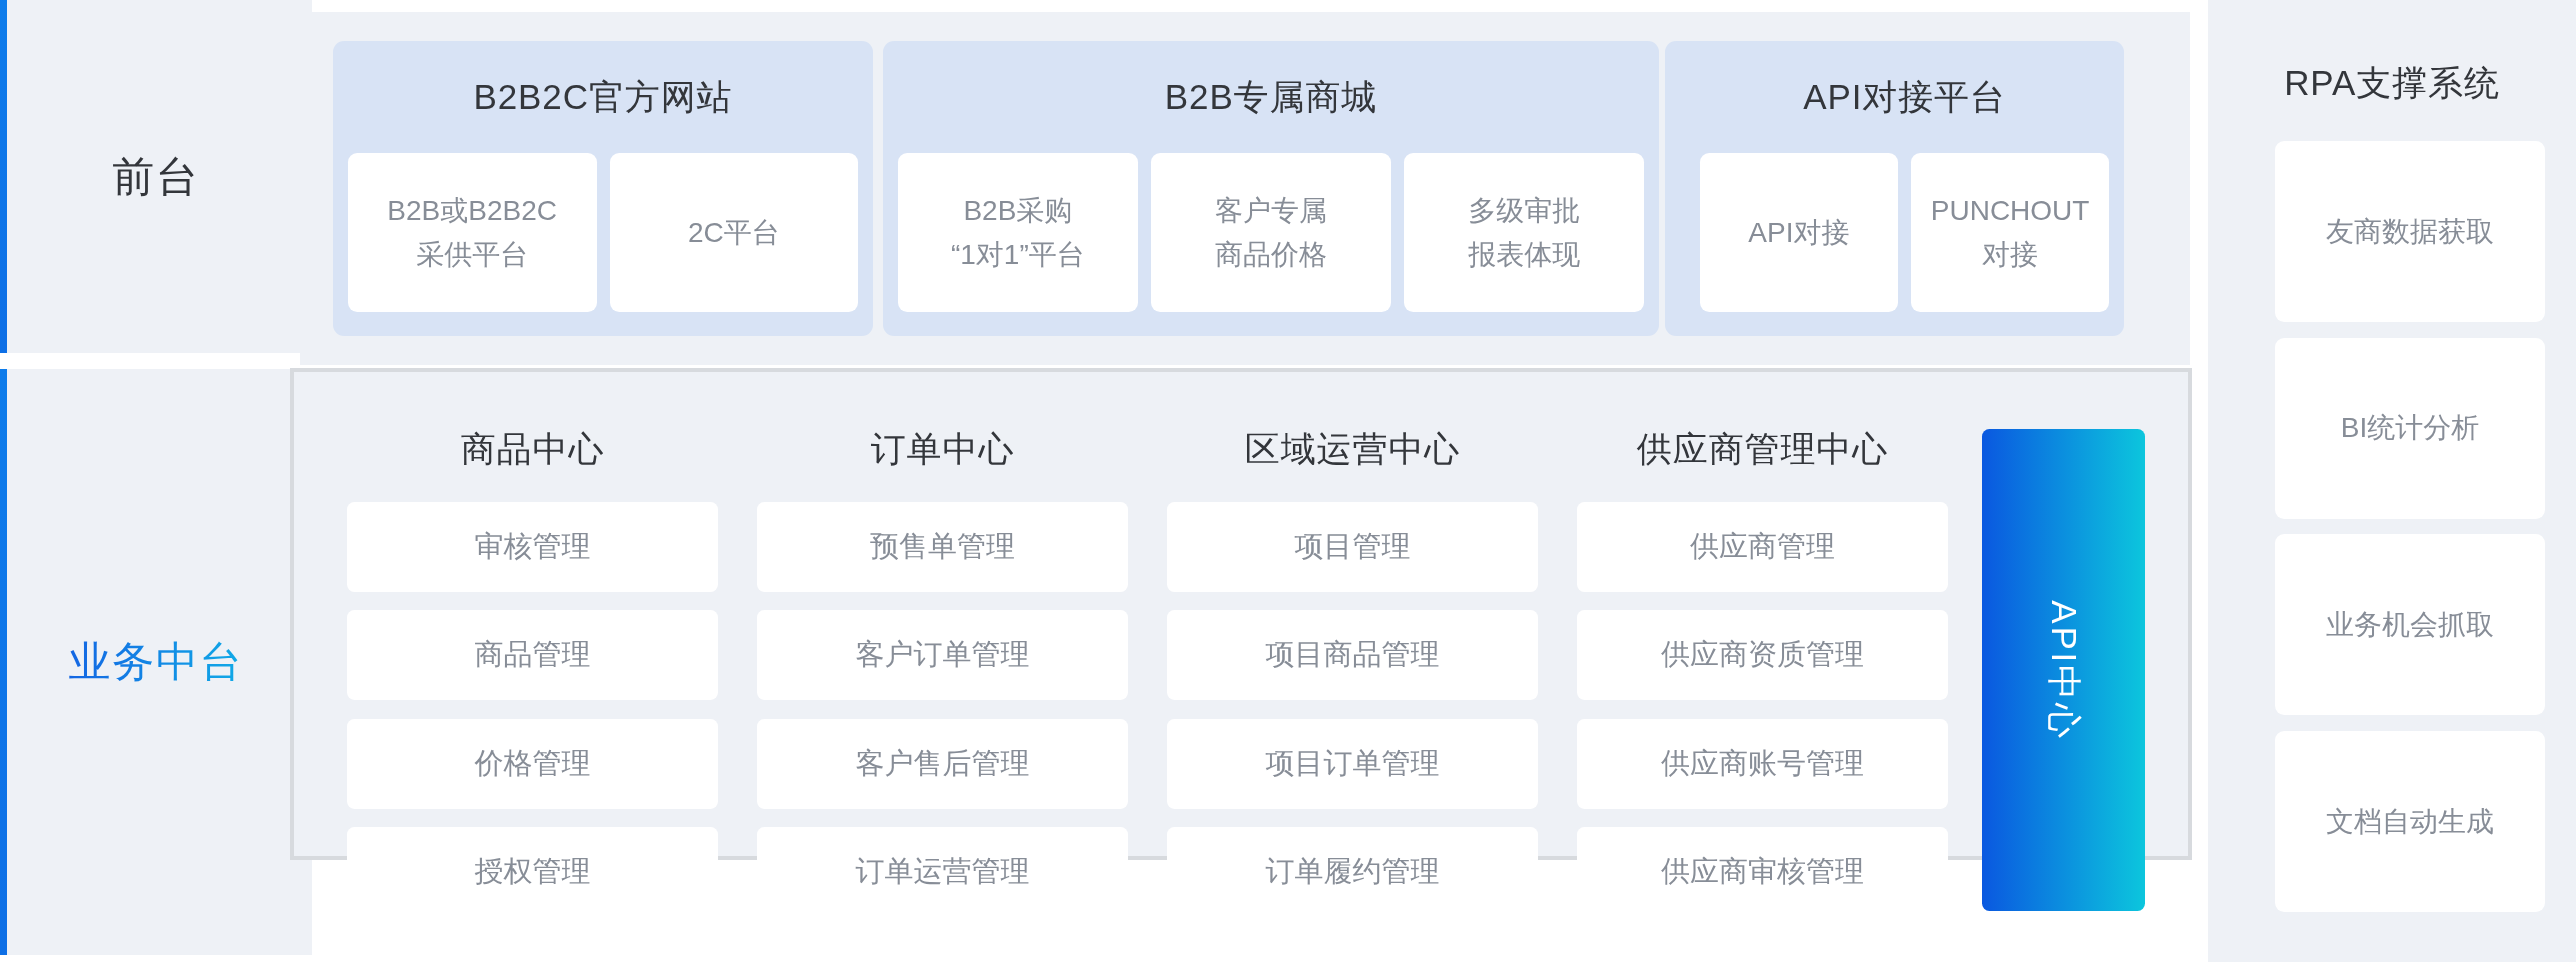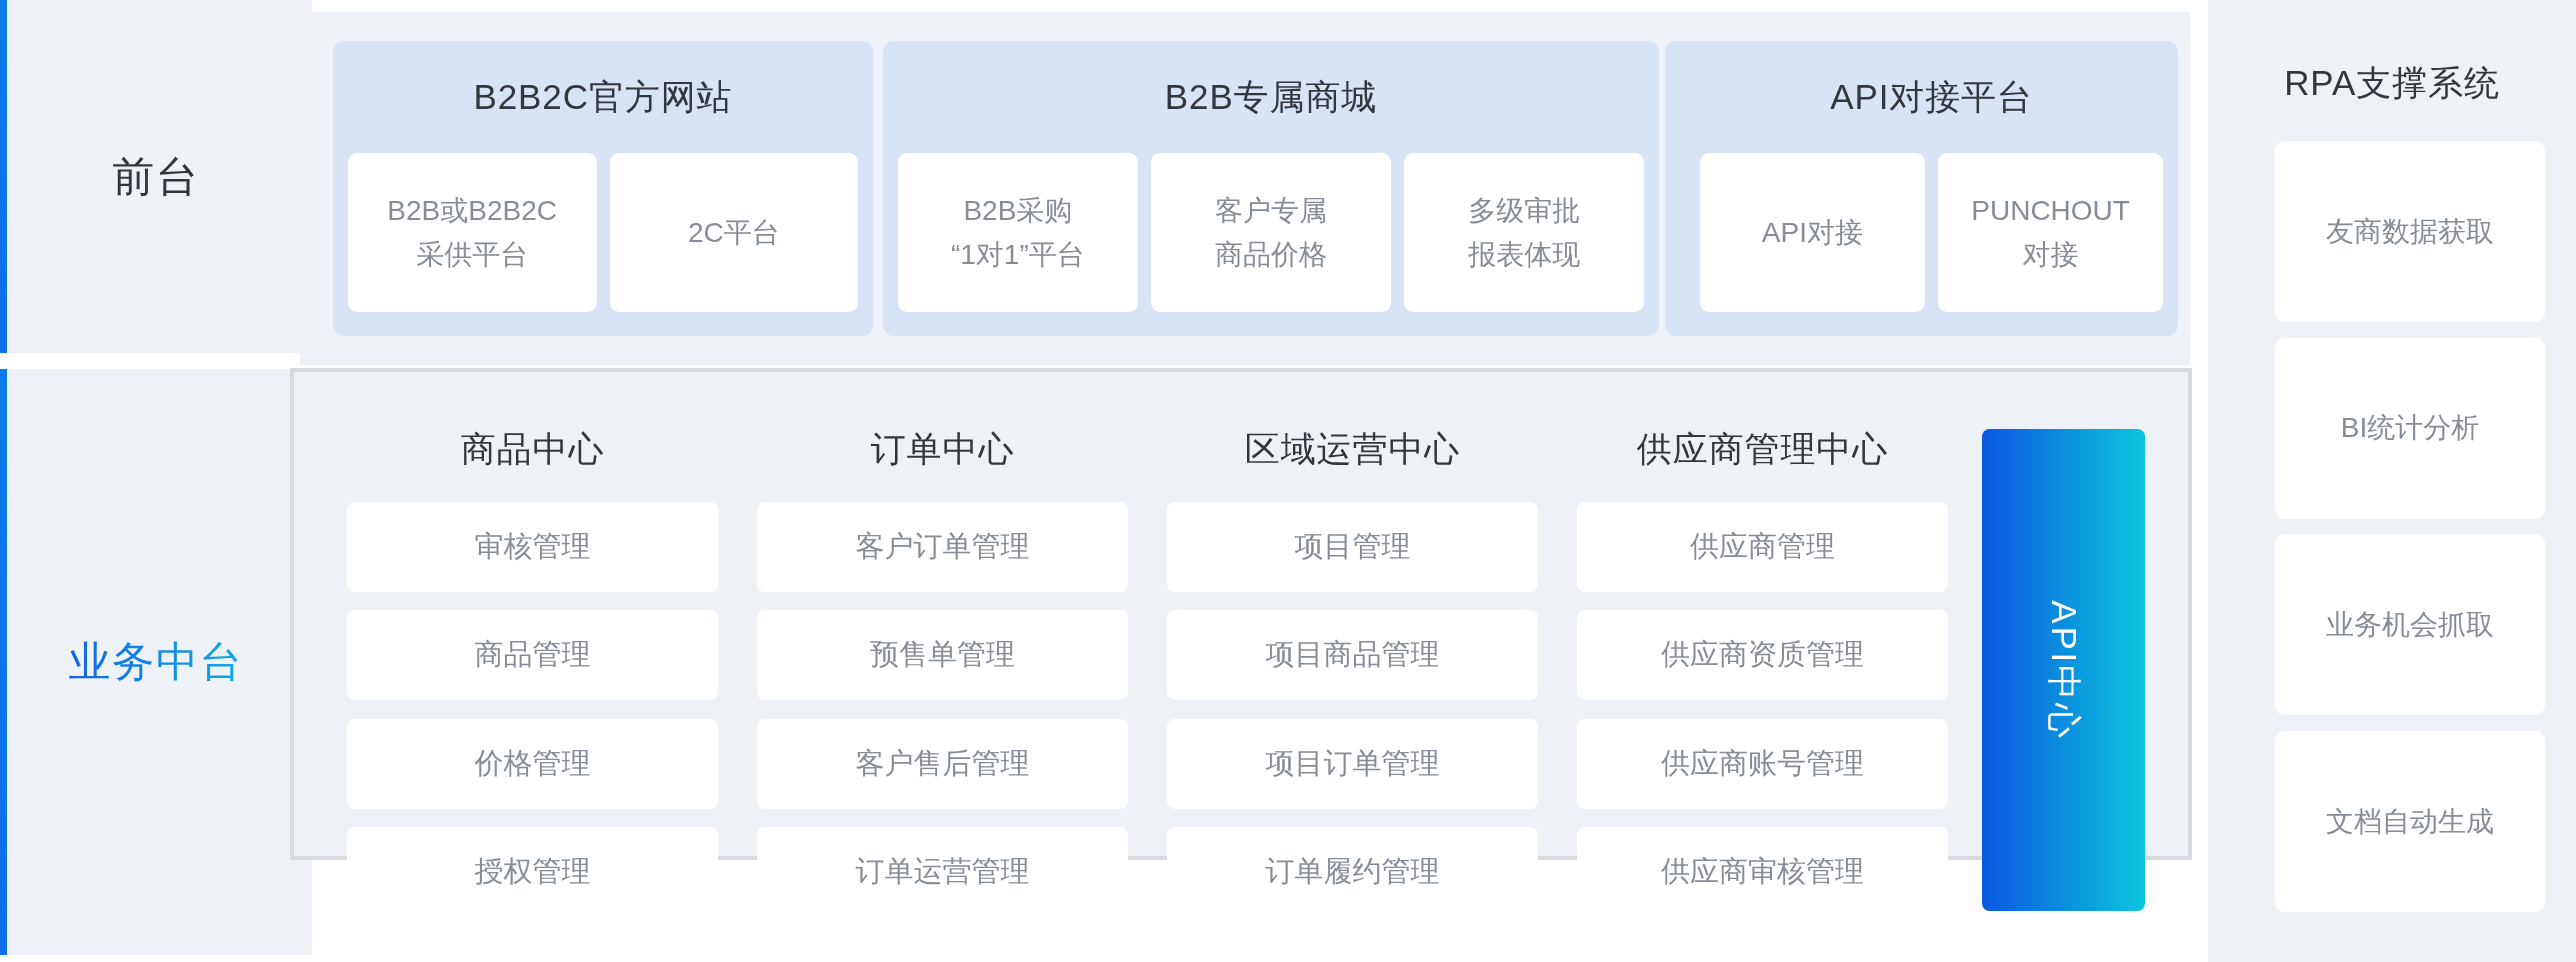--- a/index.html
+++ b/index.html
@@ -29,21 +29,21 @@
   
   .front-strip{
     position:absolute;left:300px;top:12px;width:1890px;height:353px;background:#eef1f6;
   }
   .group{
     position:absolute;top:29px;height:295px;background:#d8e3f5;border-radius:11px;
     box-sizing:border-box;
   }
   #group-web{left:33px;width:540px;}
   #group-mall{left:583px;width:776px;}
-  #group-api{left:1365px;width:513px;padding-left:20px;}
+  #group-api{left:1365px;width:459px;padding-left:20px;}
   .group-title{
     height:112px;display:flex;align-items:center;justify-content:center;
     font-size:35px;font-weight:500;color:#33363b;letter-spacing:0.9px;
   }
   .group-cards{display:flex;gap:13px;padding:0 14.8px;height:159px;}
   .group-card{
     flex:1;background:#ffffff;border-radius:9.2px;
     display:flex;align-items:center;justify-content:center;text-align:center;
     font-size:28px;color:#878d97;white-space:pre-line;line-height:1.55;
   }
@@ -142,22 +142,22 @@
   <div class="mid-col" id="col-0">
     <div class="col-title">商品中心</div>
     <div class="mid-card">审核管理</div>
     <div class="mid-card">商品管理</div>
     <div class="mid-card">价格管理</div>
     <div class="mid-card">授权管理</div>
   </div>
 
   <div class="mid-col" id="col-1">
     <div class="col-title">订单中心</div>
+    <div class="mid-card">预售单管理</div>
     <div class="mid-card">客户订单管理</div>
-    <div class="mid-card">预售单管理</div>
     <div class="mid-card">客户售后管理</div>
     <div class="mid-card">订单运营管理</div>
   </div>
 
   <div class="mid-col" id="col-2">
     <div class="col-title">区域运营中心</div>
     <div class="mid-card">项目管理</div>
     <div class="mid-card">项目商品管理</div>
     <div class="mid-card">项目订单管理</div>
     <div class="mid-card">订单履约管理</div>

